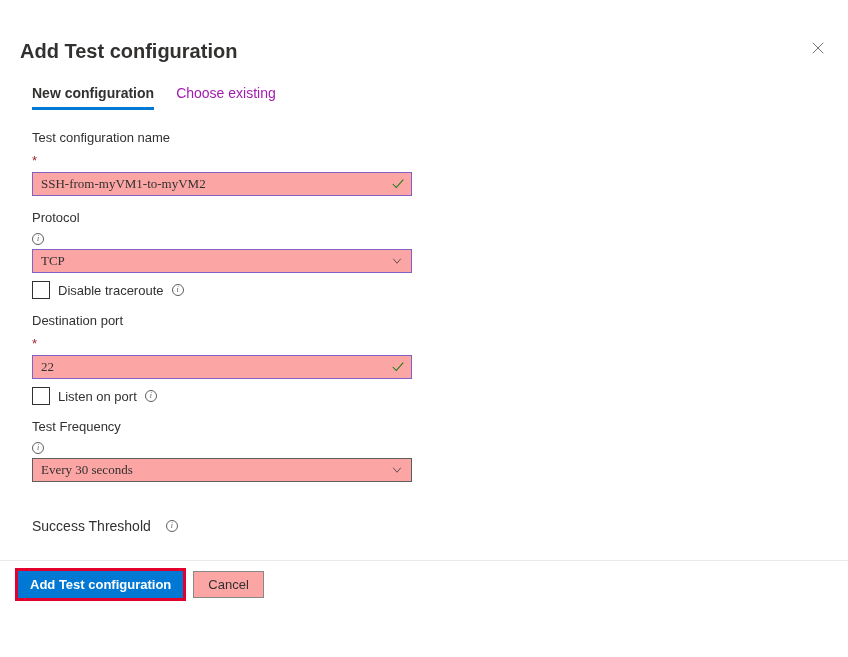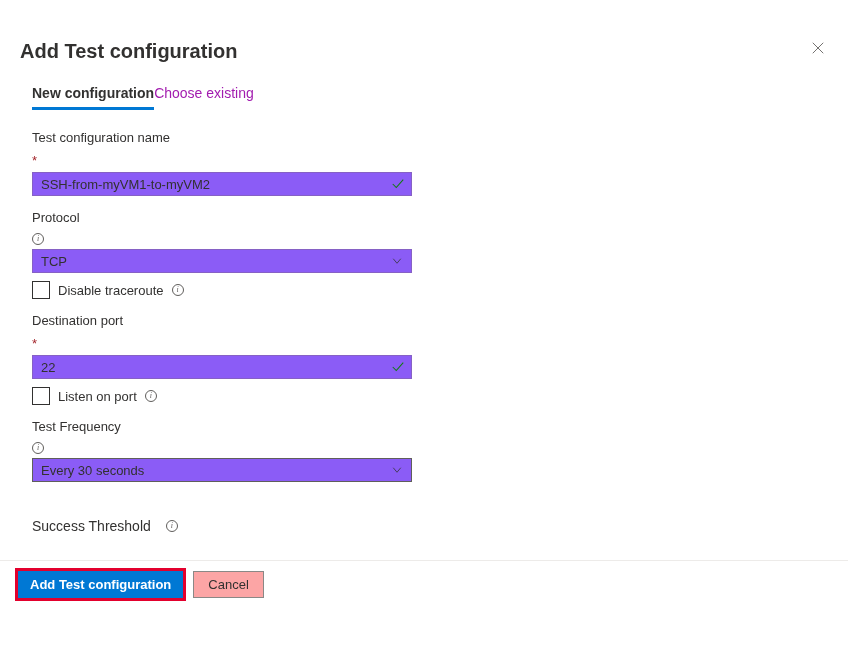--- a/index.html
+++ b/index.html
@@ -38,20 +38,21 @@
     width: 20px; height: 20px;
     line-height: 20px;
     text-align: center;
   }
   .content {
     padding: 18px 30px 0 32px;
     width: 100%;
   }
   .tabs {
     display: flex;
+    gap: 22px;
     margin-bottom: 20px;
     font-size: 14px;
   }
   .tab {
     padding-bottom: 6px;
     cursor: pointer;
     color: #a21caf;
   }
   .tab.active {
     color: #323130;
@@ -87,21 +88,22 @@
   .input-box, .select-box {
     width: 380px;
     height: 24px;
     border: 1px solid #8661c5;
     font-size: 13px;
     padding: 0 26px 0 8px;
     color: #323130;
     position: relative;
     display: flex;
     align-items: center;
-    background: #8b5cf6;
+    background: #fca5a5;
+    font-family: Liberation Serif, serif;
   }
   .input-plain {
     width: 380px;
     height: 24px;
     border: 1px solid #605e5c;
     font-size: 13px;
     padding: 0 8px;
     color: #323130;
     background: #fff;
   }

